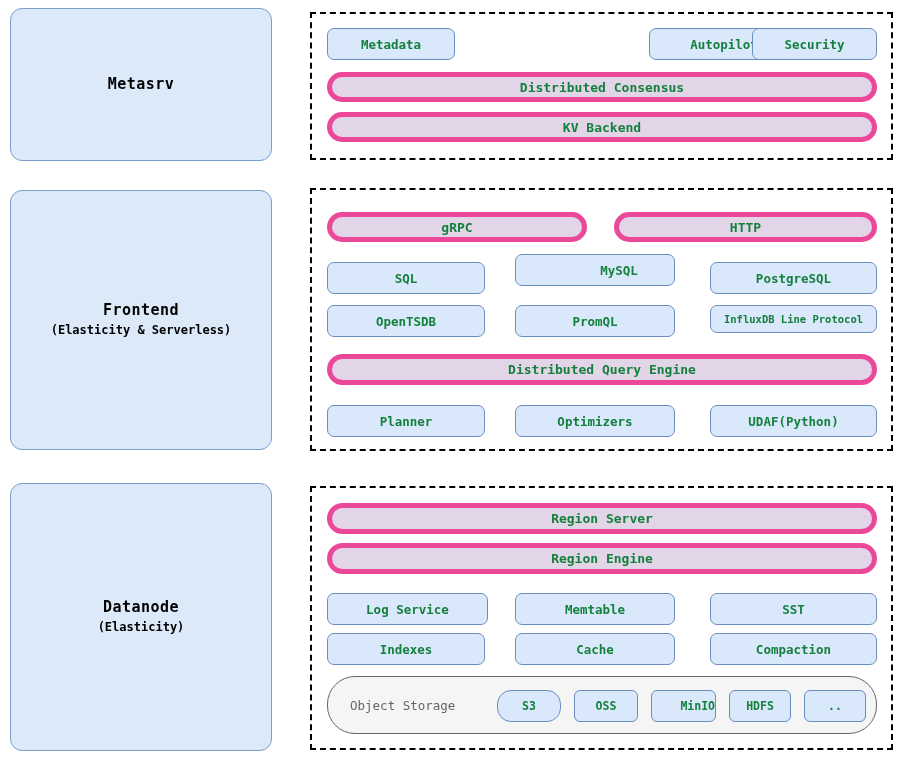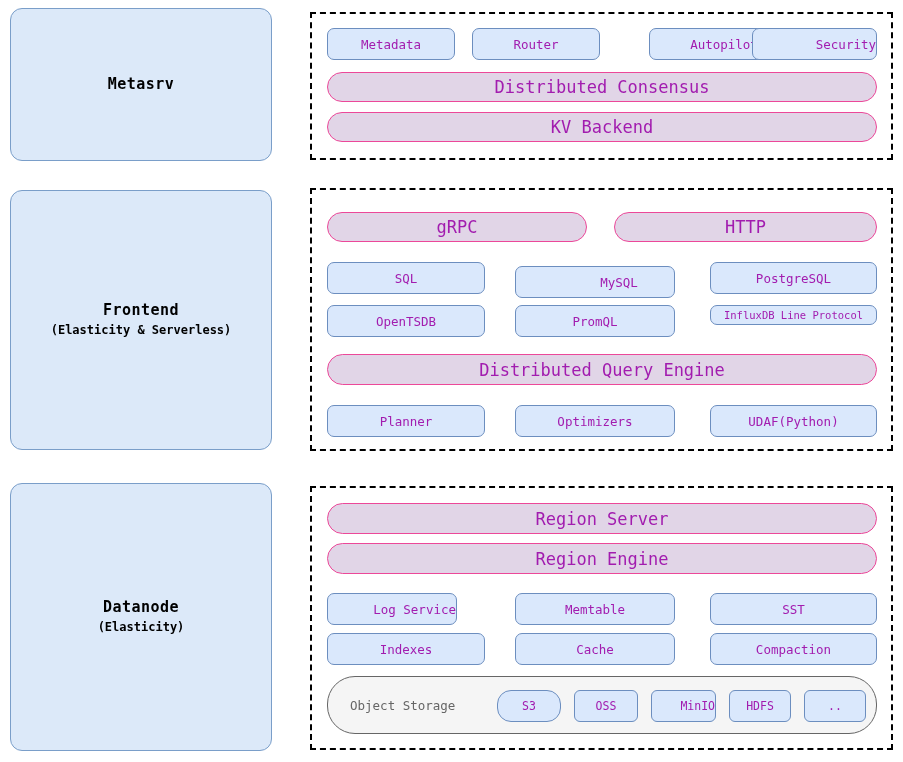--- a/index.html
+++ b/index.html
@@ -62,34 +62,34 @@
   }
 
   
   .node {
     position: absolute;
     box-sizing: border-box;
     display: flex;
     align-items: center;
     justify-content: center;
     text-align: center;
-    font-weight: normal;
-    color: #a21caf;
+    font-weight: bold;
+    color: #15803d;
   }
   .node.blue {
     background: #dae8fc;
     border: 1px solid #6c8ebf;
     border-radius: 7px;
     font-size: 12.5px;
   }
   .node.purple {
     background: #e1d5e7;
-    border: 1px solid #ec4899;
+    border: 5px solid #ec4899;
     border-radius: 20px;
-    font-size: 17px;
+    font-size: 13px;
     align-items: center;
   }
   .node.small-text {
     font-size: 10.5px;
   }
   .node.tiny {
     border-radius: 6px;
     font-size: 11.5px;
   }
 
@@ -128,27 +128,24 @@
   <div class="role-panel" style="top:483px; height:268px;">
     <div class="role-title">Datanode</div>
     <div class="role-sub">(Elasticity)</div>
   </div>
 
   <div class="group" style="top:12px; height:148px;">
 
     <div class="node blue" style="left:15px; top:14px; width:128px; height:32px;">
       <span>Metadata</span>
     </div>
-    <div class="node blue" style="left:160px; top:14px; width:128px; height:32px;">
-      <span>Router</span>
-    </div>
     <div class="node blue" style="left:301px; top:14px; width:150px; height:32px;margin-left:36px;">
       <span>Autopilot</span>
     </div>
-    <div class="node blue" style="left:440px; top:14px; width:125px; height:32px;justify-content:flex-end;">
+    <div class="node blue" style="left:440px; top:14px; width:125px; height:32px;">
       <span>Security</span>
     </div>
 
     <div class="node purple" style="left:15px; top:58px; width:550px; height:30px;">
       <span>Distributed Consensus</span>
     </div>
     <div class="node purple" style="left:15px; top:98px; width:550px; height:30px;">
       <span>KV Backend</span>
     </div>
   </div>
@@ -158,34 +155,34 @@
     <div class="node purple" style="left:15px; top:22px; width:260px; height:30px;">
       <span>gRPC</span>
     </div>
     <div class="node purple" style="left:302px; top:22px; width:263px; height:30px;">
       <span>HTTP</span>
     </div>
 
     <div class="node blue" style="left:15px; top:72px; width:158px; height:32px;">
       <span>SQL</span>
     </div>
-    <div class="node blue" style="left:203px; top:76px; width:160px; height:32px;padding-left:48px;">
+    <div class="node blue" style="left:203px; top:64px; width:160px; height:32px;padding-left:48px;">
       <span>MySQL</span>
     </div>
     <div class="node blue" style="left:398px; top:72px; width:167px; height:32px;">
       <span>PostgreSQL</span>
     </div>
 
     <div class="node blue" style="left:15px; top:115px; width:158px; height:32px;">
       <span>OpenTSDB</span>
     </div>
     <div class="node blue" style="left:203px; top:115px; width:160px; height:32px;">
       <span>PromQL</span>
     </div>
-    <div class="node blue small-text" style="left:398px; top:115px; width:167px; height:20px;">
+    <div class="node blue small-text" style="left:398px; top:115px; width:167px; height:28px;">
       <span>InfluxDB Line Protocol</span>
     </div>
 
     <div class="node purple" style="left:15px; top:164px; width:550px; height:31px;">
       <span>Distributed Query Engine</span>
     </div>
 
     <div class="node blue" style="left:15px; top:215px; width:158px; height:32px;">
       <span>Planner</span>
     </div>
@@ -199,21 +196,21 @@
 
   <div class="group" style="top:486px; height:264px;">
 
     <div class="node purple" style="left:15px; top:15px; width:550px; height:31px;">
       <span>Region Server</span>
     </div>
     <div class="node purple" style="left:15px; top:55px; width:550px; height:31px;">
       <span>Region Engine</span>
     </div>
 
-    <div class="node blue" style="left:15px; top:105px; width:130px; height:32px;justify-content:flex-end;">
+    <div class="node blue" style="left:15px; top:105px; width:161px; height:32px;">
       <span>Log Service</span>
     </div>
     <div class="node blue" style="left:203px; top:105px; width:160px; height:32px;">
       <span>Memtable</span>
     </div>
     <div class="node blue" style="left:398px; top:105px; width:167px; height:32px;">
       <span>SST</span>
     </div>
 
     <div class="node blue" style="left:15px; top:145px; width:158px; height:32px;">

